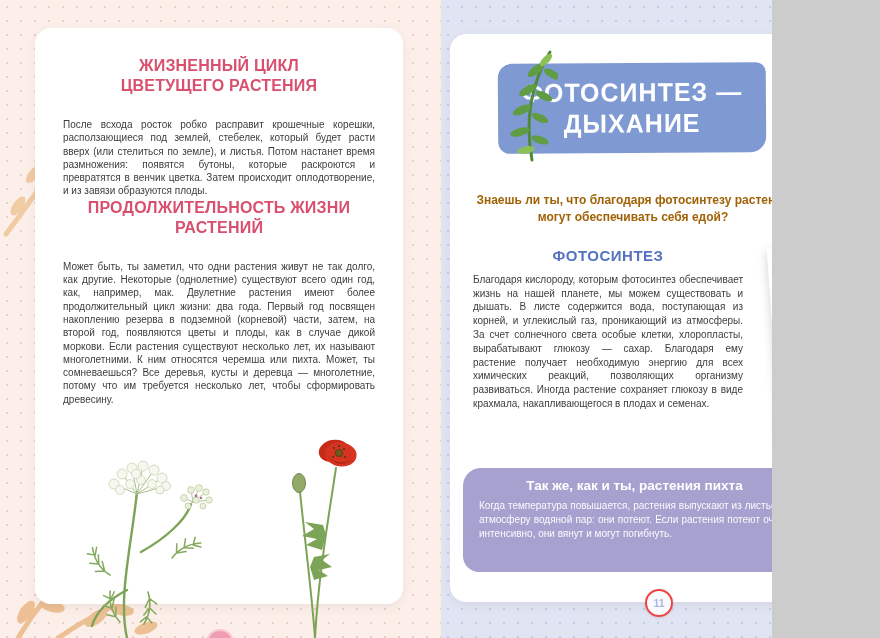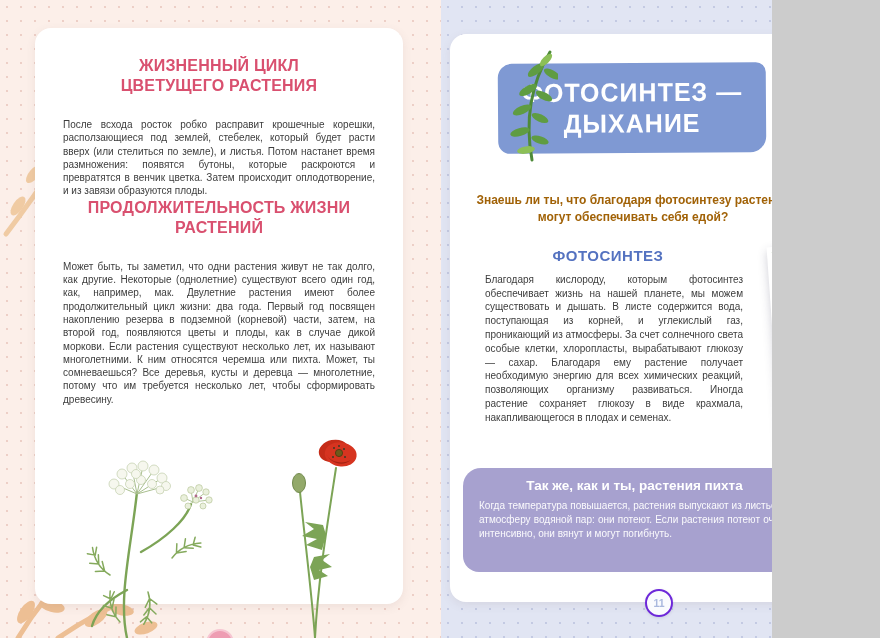--- a/index.html
+++ b/index.html
@@ -46,21 +46,21 @@
   .banner div{font-size:25px;line-height:1.25;transform:scaleY(1.04);}
   .rp-question{
     margin:158px auto 0;max-width:332px;text-align:center;
     color:#a16207;font-weight:bold;font-size:12px;line-height:1.45;
   }
   .rp-h2{
     margin:20px 73px 0 23px;text-align:center;
     color:#5472c0;font-weight:bold;font-size:15px;letter-spacing:.5px;
   }
   .rp-p{
-    margin:9px 73px 0 35px;font-size:10px;line-height:1.38;color:#3d3d3d;
+    margin:9px 73px 0 23px;font-size:10px;line-height:1.38;color:#3d3d3d;
     text-align:justify;
   }
   .callout{
     position:absolute;left:13px;top:434px;width:343px;height:104px;
     background:#a7a1cf;border-radius:18px 22px 20px 16px;
     box-sizing:border-box;padding:10px 16px 0;color:#ffffff;
   }
   .callout-title{text-align:center;font-weight:bold;font-size:13.5px;}
   .callout-text{margin-top:6px;font-size:10px;line-height:1.4;font-weight:normal;
     text-align:justify;opacity:.95;}
@@ -82,21 +82,21 @@
 
   
   .pagenum{
     position:absolute;width:24px;height:24px;border-radius:50%;
     display:flex;align-items:center;justify-content:center;
     font-size:10.5px;font-weight:bold;
   }
   .pagenum-left{left:206px;top:589px;background:#ee9db3;color:#fff;
     border:2px solid #f6c6d2;margin-top:40px;}
   .pagenum-right{left:645px;top:589px;background:#fafbfe;color:#a9b8de;
-    border:2px solid #6d28d9;box-shadow:0 1px 3px rgba(90,100,140,.18);}
+    border:2px solid #ef4444;box-shadow:0 1px 3px rgba(90,100,140,.18);}
 </style>
 </head>
 <body>
 
 <div class="spread">
 
   <div class="bg-half bg-left"></div>
   <div class="bg-half bg-right"></div>
 
   <svg class="deco" style="left:0;top:48px;" width="140" height="190" viewBox="0 0 140 190">

